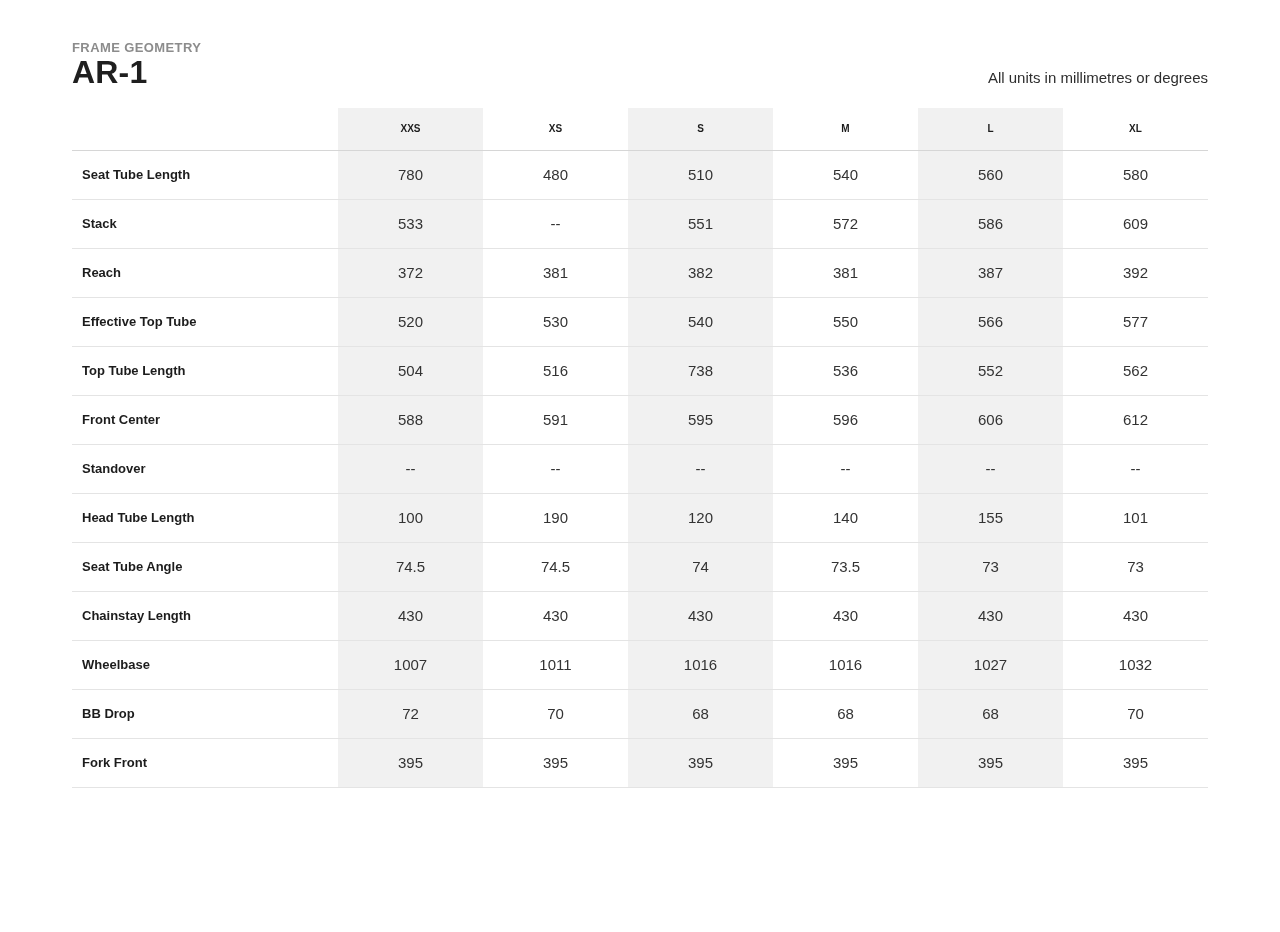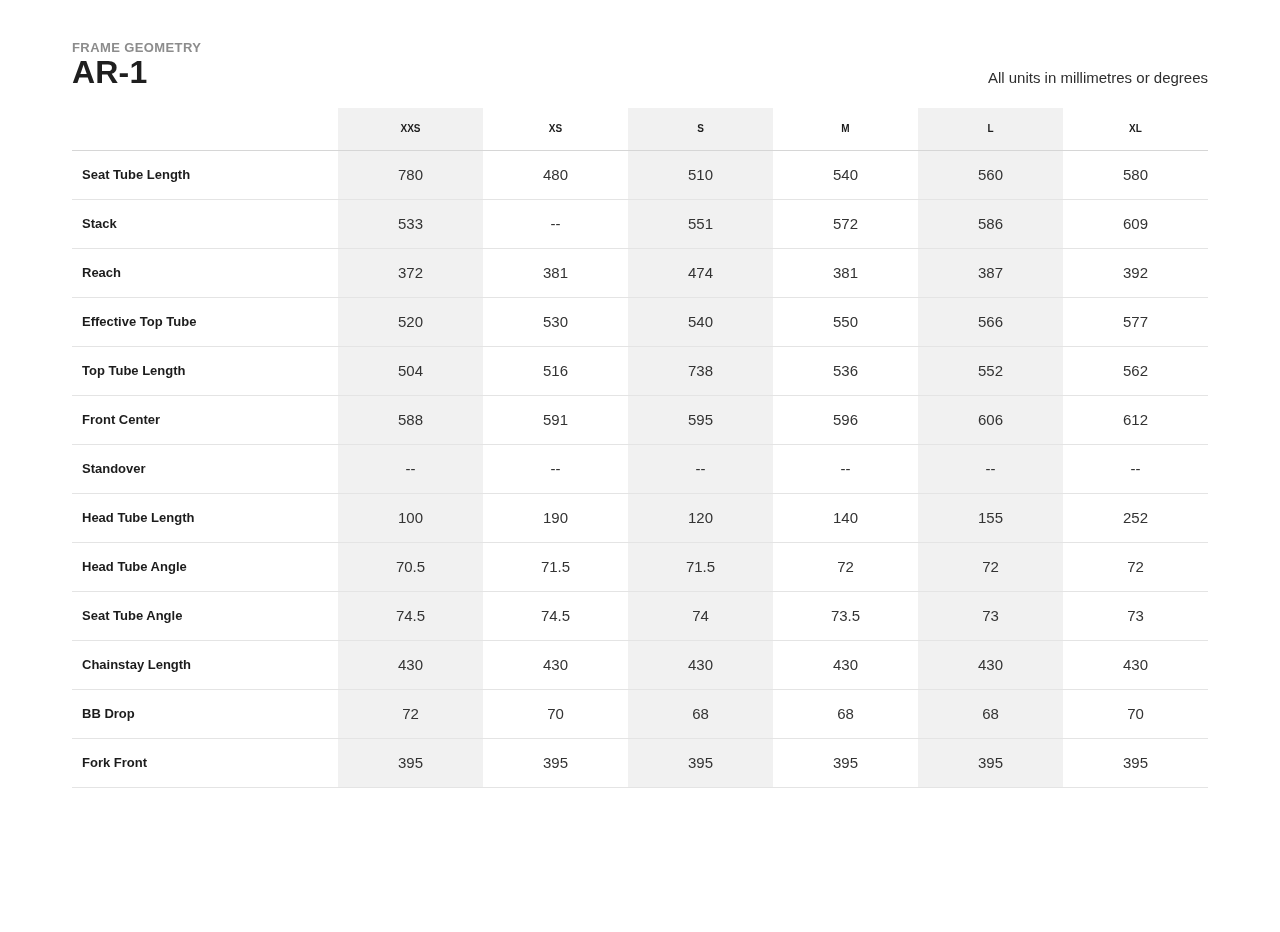--- a/index.html
+++ b/index.html
@@ -124,21 +124,21 @@
           <td class="value-cell">--</td>
           <td class="value-cell shaded">551</td>
           <td class="value-cell">572</td>
           <td class="value-cell shaded">586</td>
           <td class="value-cell">609</td>
         </tr>
         <tr>
           <th class="row-label" scope="row">Reach</th>
           <td class="value-cell shaded">372</td>
           <td class="value-cell">381</td>
-          <td class="value-cell shaded">474</td>
+          <td class="value-cell shaded">382</td>
           <td class="value-cell">381</td>
           <td class="value-cell shaded">387</td>
           <td class="value-cell">392</td>
         </tr>
         <tr>
           <th class="row-label" scope="row">Effective Top Tube</th>
           <td class="value-cell shaded">520</td>
           <td class="value-cell">530</td>
           <td class="value-cell shaded">540</td>
           <td class="value-cell">550</td>
@@ -172,50 +172,50 @@
           <td class="value-cell shaded">--</td>
           <td class="value-cell">--</td>
         </tr>
         <tr>
           <th class="row-label" scope="row">Head Tube Length</th>
           <td class="value-cell shaded">100</td>
           <td class="value-cell">190</td>
           <td class="value-cell shaded">120</td>
           <td class="value-cell">140</td>
           <td class="value-cell shaded">155</td>
-          <td class="value-cell">252</td>
-        </tr>
-        <tr>
-          <th class="row-label" scope="row">Head Tube Angle</th>
-          <td class="value-cell shaded">70.5</td>
-          <td class="value-cell">71.5</td>
-          <td class="value-cell shaded">71.5</td>
-          <td class="value-cell">72</td>
-          <td class="value-cell shaded">72</td>
-          <td class="value-cell">72</td>
+          <td class="value-cell">101</td>
         </tr>
         <tr>
           <th class="row-label" scope="row">Seat Tube Angle</th>
           <td class="value-cell shaded">74.5</td>
           <td class="value-cell">74.5</td>
           <td class="value-cell shaded">74</td>
           <td class="value-cell">73.5</td>
           <td class="value-cell shaded">73</td>
           <td class="value-cell">73</td>
         </tr>
         <tr>
           <th class="row-label" scope="row">Chainstay Length</th>
           <td class="value-cell shaded">430</td>
           <td class="value-cell">430</td>
           <td class="value-cell shaded">430</td>
           <td class="value-cell">430</td>
           <td class="value-cell shaded">430</td>
           <td class="value-cell">430</td>
         </tr>
         <tr>
+          <th class="row-label" scope="row">Wheelbase</th>
+          <td class="value-cell shaded">1007</td>
+          <td class="value-cell">1011</td>
+          <td class="value-cell shaded">1016</td>
+          <td class="value-cell">1016</td>
+          <td class="value-cell shaded">1027</td>
+          <td class="value-cell">1032</td>
+        </tr>
+        <tr>
           <th class="row-label" scope="row">BB Drop</th>
           <td class="value-cell shaded">72</td>
           <td class="value-cell">70</td>
           <td class="value-cell shaded">68</td>
           <td class="value-cell">68</td>
           <td class="value-cell shaded">68</td>
           <td class="value-cell">70</td>
         </tr>
         <tr>
           <th class="row-label" scope="row">Fork Front</th>

